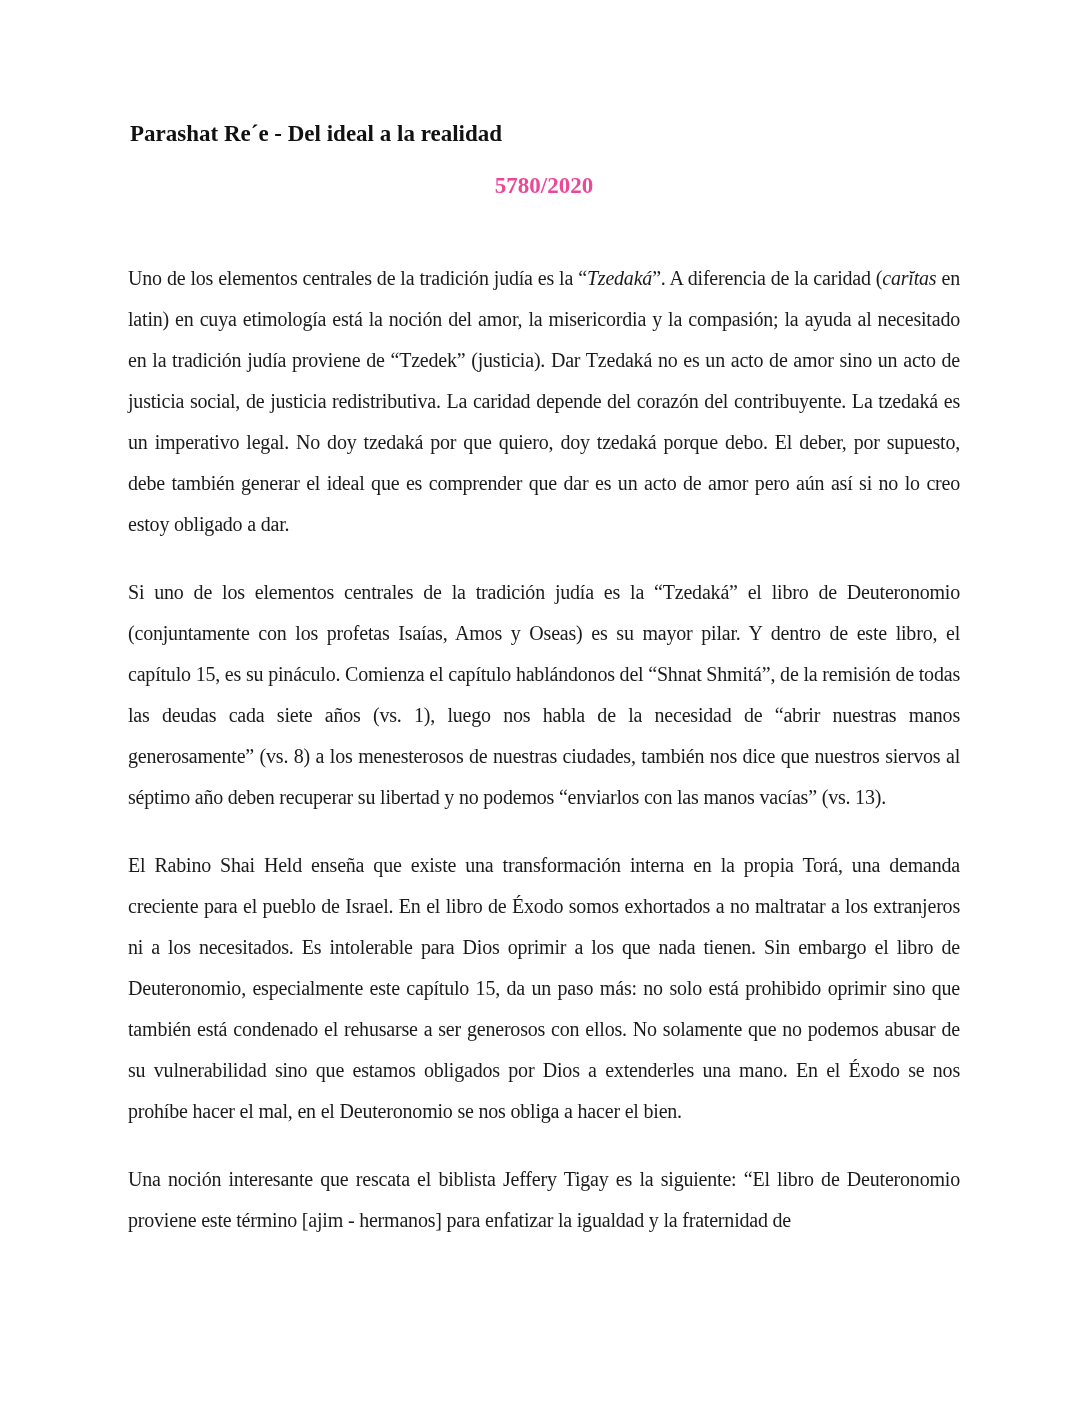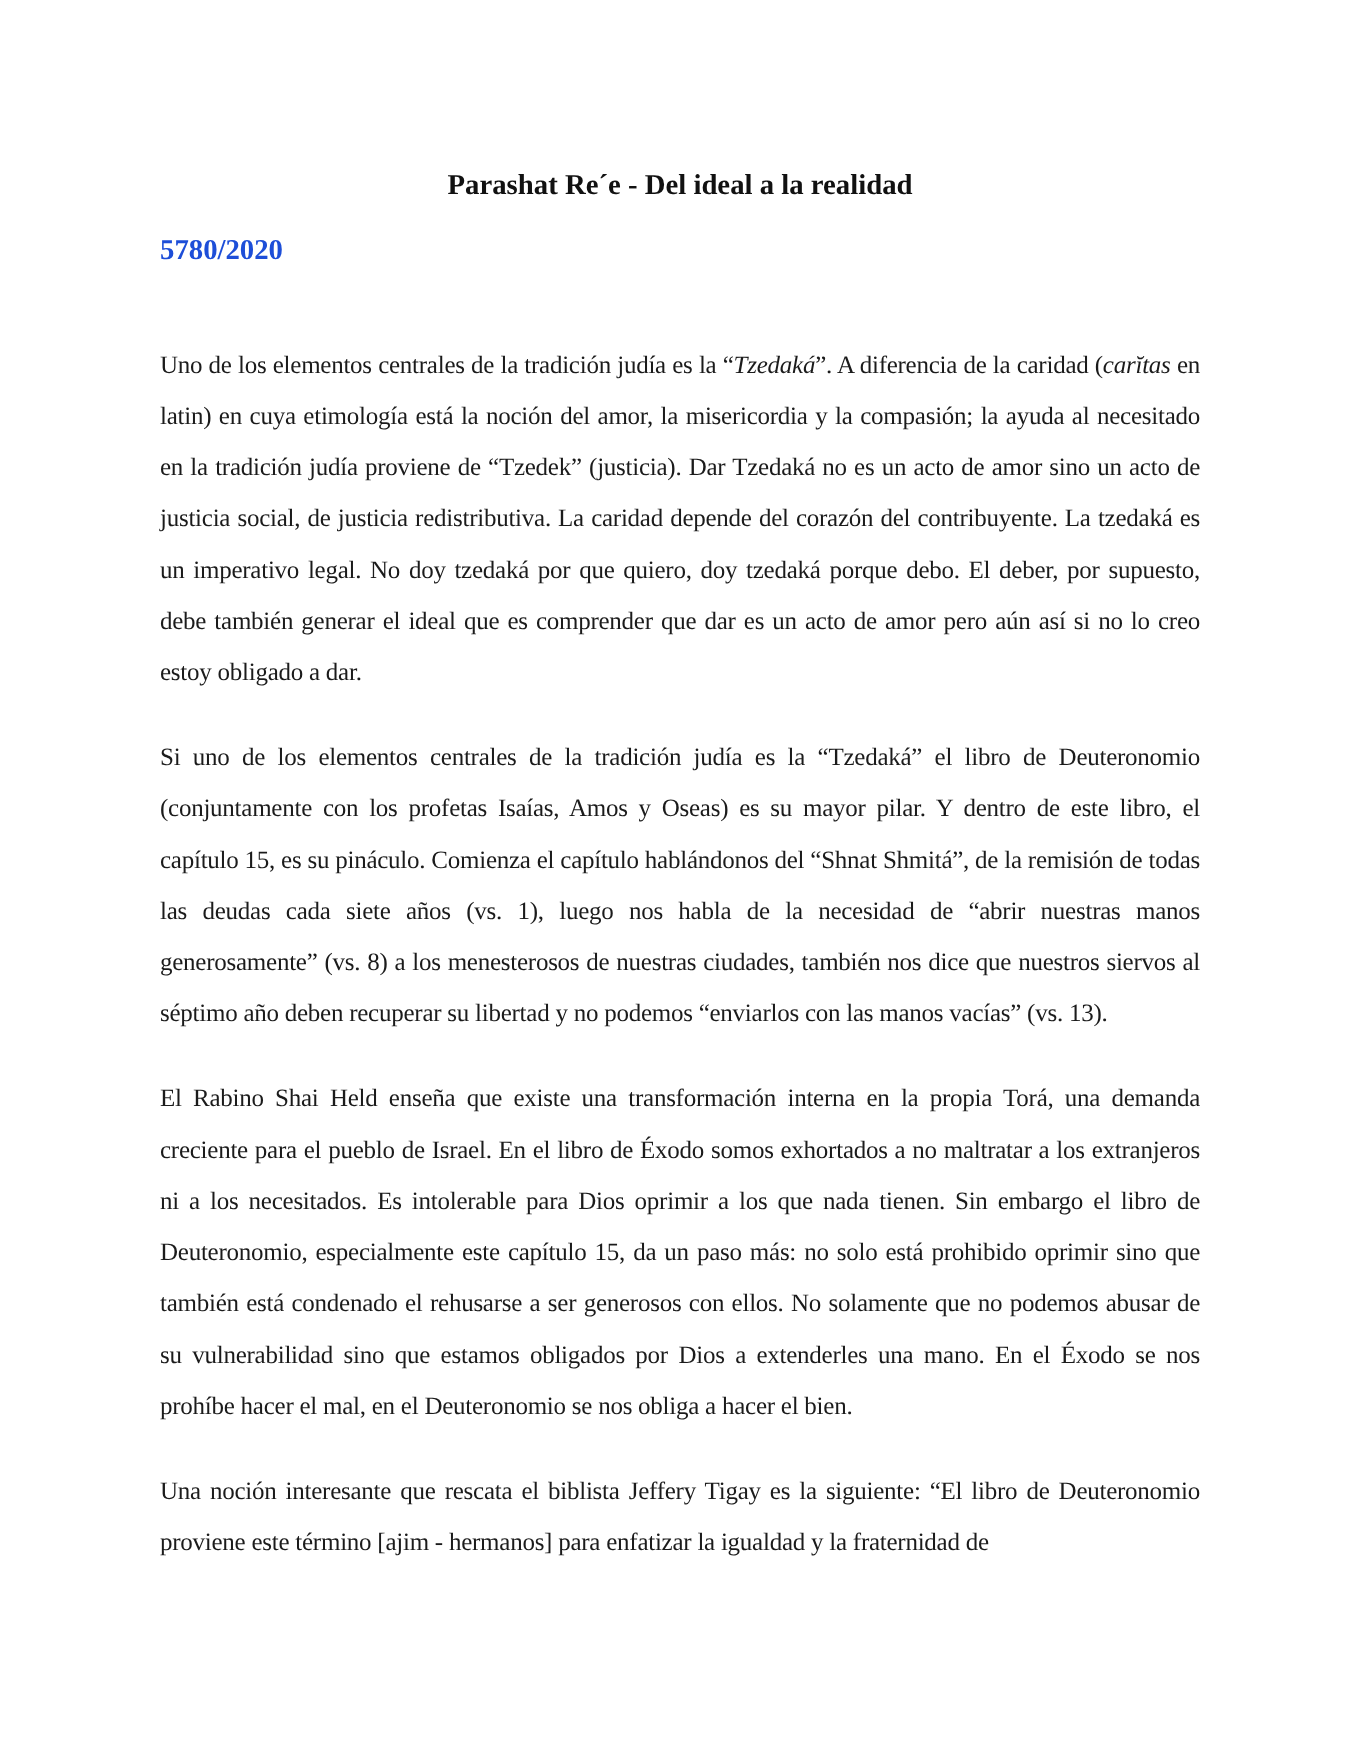--- a/index.html
+++ b/index.html
@@ -13,33 +13,33 @@
     height: 1408px;
     margin: 0 auto;
     background: #ffffff;
     box-sizing: border-box;
     padding: 118px 128px 0 128px;
     font-family: "Liberation Serif", serif;
     color: #1b1b1b;
     overflow: hidden;
   }
   .doc-title {
-    margin: 16px;
-    text-align: center;
+    margin: 2px;
     font-size: 23px;
     font-weight: bold;
     line-height: 28px;
     color: #111111;
   }
   .doc-subtitle {
     margin: 24px 0 0 0;
+    text-align: center;
     font-size: 23px;
     font-weight: bold;
     line-height: 28px;
-    color: #1d4ed8;
+    color: #ec4899;
   }
   .document-body {
     margin-top: 58px;
   }
   .para {
     margin: 0 0 27px 0;
     font-size: 20px;
     line-height: 41px;
     text-align: justify;
     letter-spacing: -0.2px;

